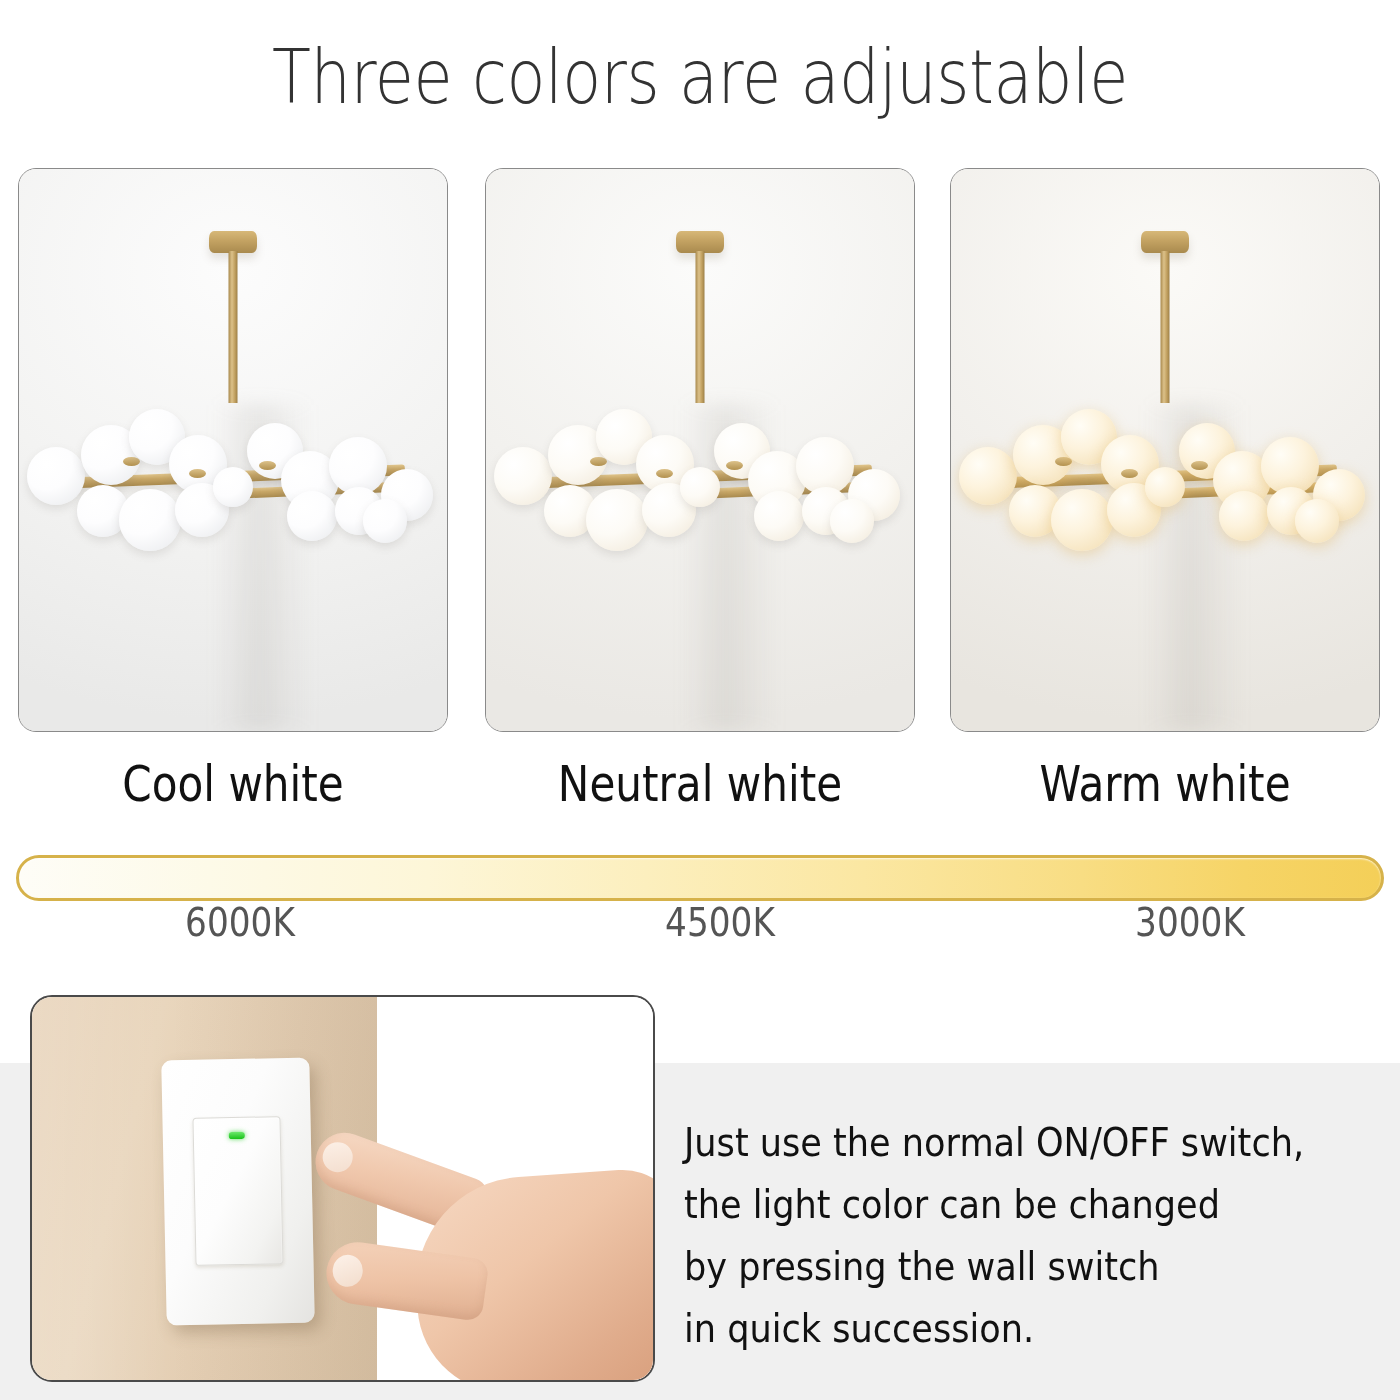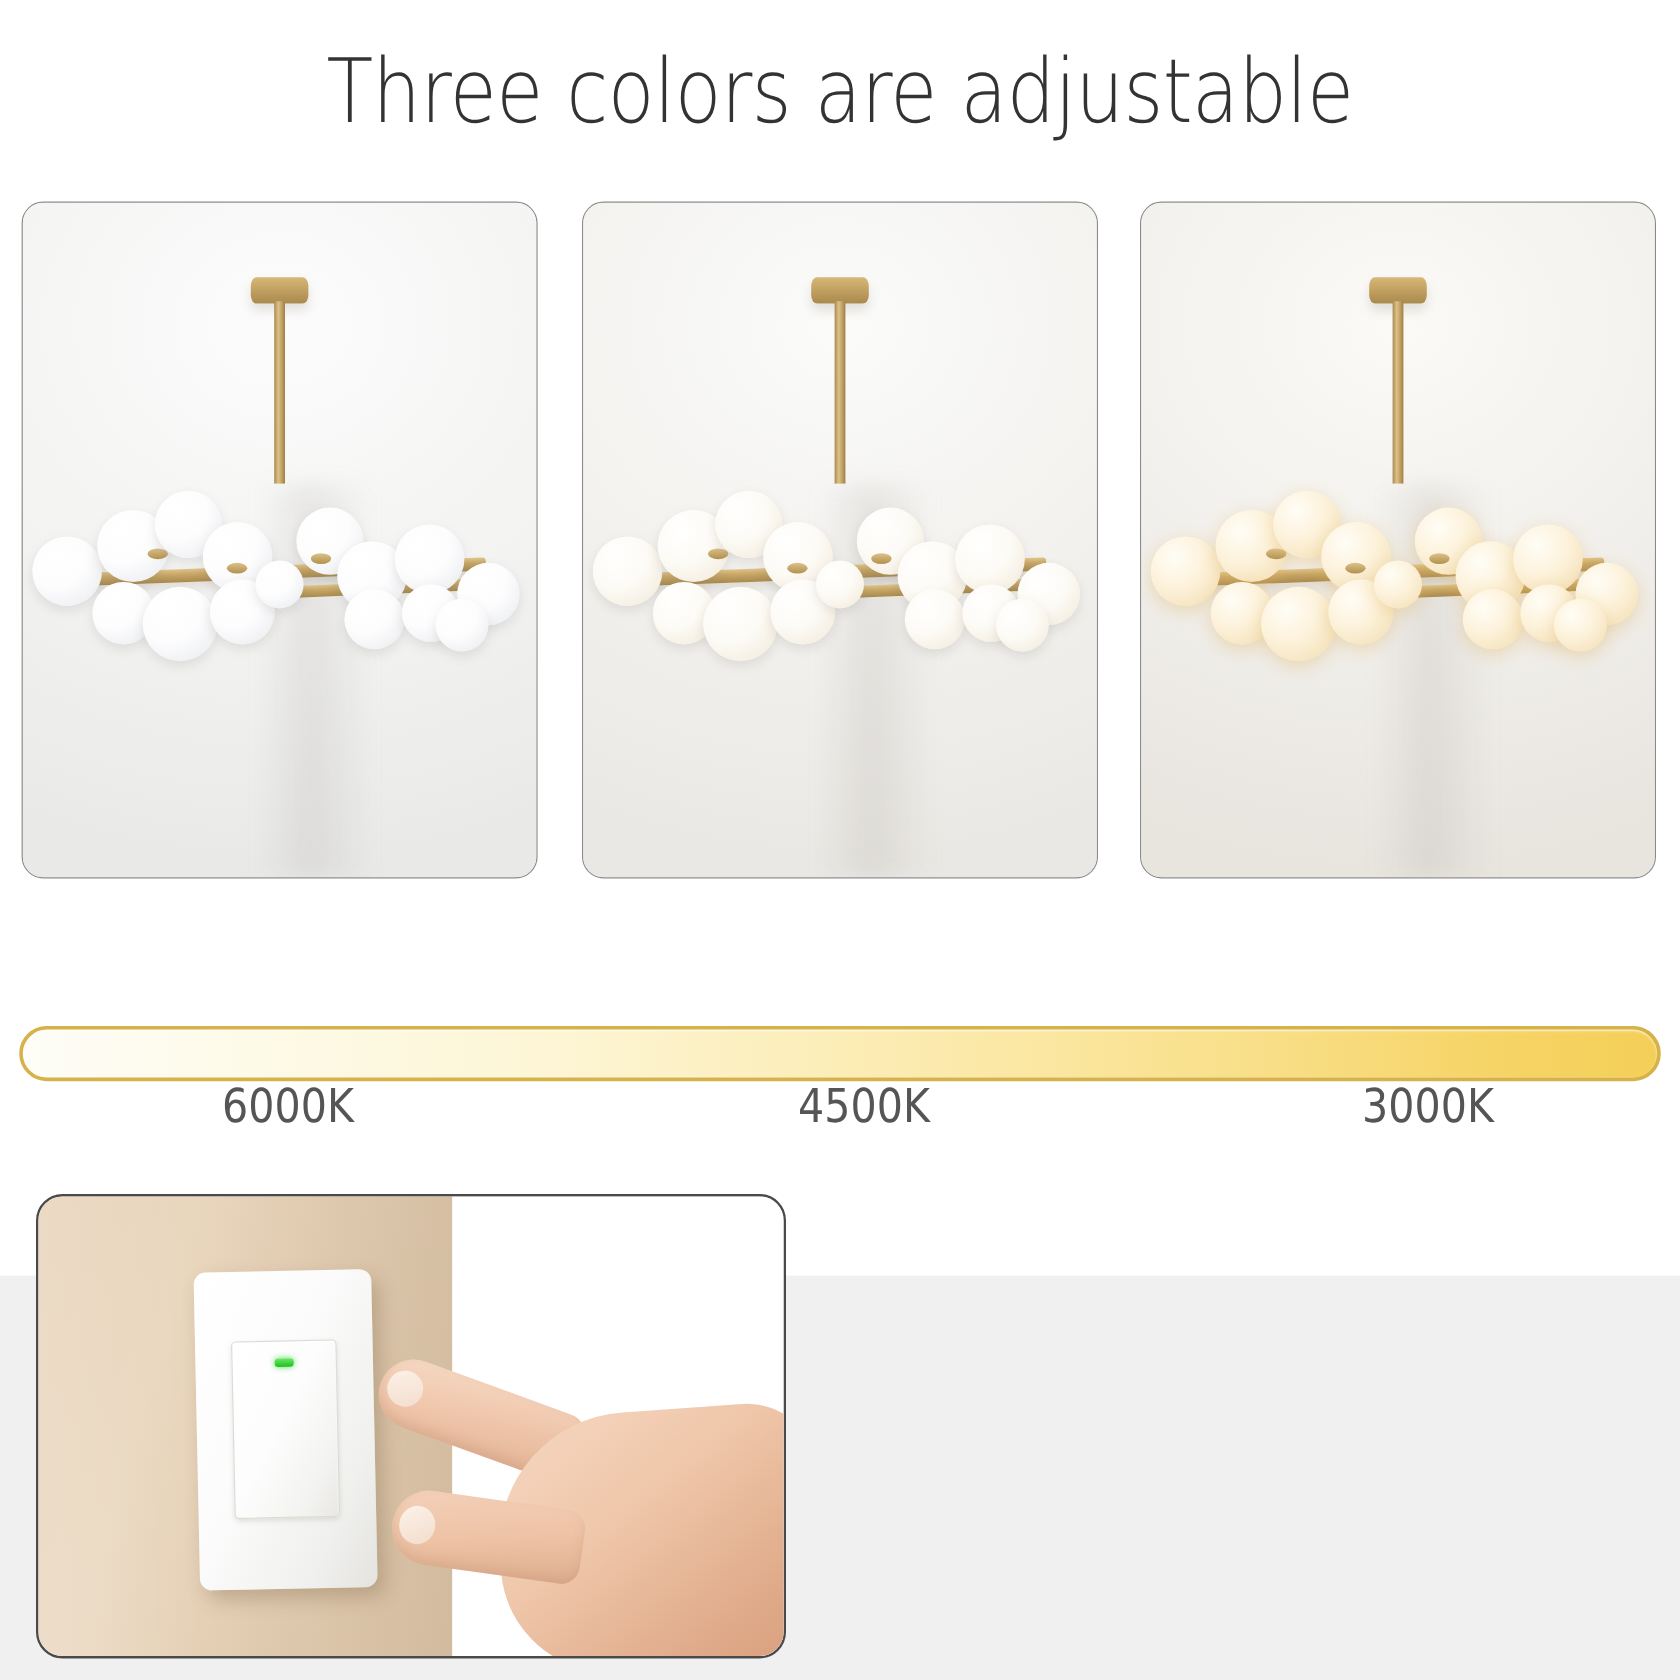--- a/index.html
+++ b/index.html
@@ -367,20 +367,25 @@
       <div class="globe" style="left:268px;top:322px;width:50px;height:50px;"></div>
       <div class="knob" style="left:240px;top:292px;"></div>
       <div class="globe" style="left:310px;top:268px;width:58px;height:58px;"></div>
       <div class="globe" style="left:316px;top:318px;width:48px;height:48px;"></div>
       <div class="globe" style="left:362px;top:300px;width:52px;height:52px;"></div>
       <div class="globe" style="left:344px;top:330px;width:44px;height:44px;"></div>
       <div class="globe" style="left:194px;top:298px;width:40px;height:40px;"></div>
     </div>
   </div>
 
+  <div class="labels">
+    <div class="color-label l1">Cool white</div>
+    <div class="color-label l2">Neutral white</div>
+    <div class="color-label l3">Warm white</div>
+  </div>
 
   <div class="kbar"></div>
   <div class="ktick t1">6000K</div>
   <div class="ktick t2">4500K</div>
   <div class="ktick t3">3000K</div>
 
   <div class="gray-band"></div>
 
   <div class="switch-card">
     <div class="wall"></div>
@@ -396,14 +401,20 @@
       <div class="finger">
         <div class="nail"></div>
       </div>
       <div class="palm"></div>
       <div class="finger2">
         <div class="nail2"></div>
       </div>
     </div>
   </div>
 
+  <div class="instructions">
+    <div class="iline"> Just use the normal ON/OFF switch,</div>
+    <div class="iline">the light color can be changed</div>
+    <div class="iline">by pressing the wall switch</div>
+    <div class="iline">in quick succession.</div>
+  </div>
 
 </div>
 
 </body></html>

